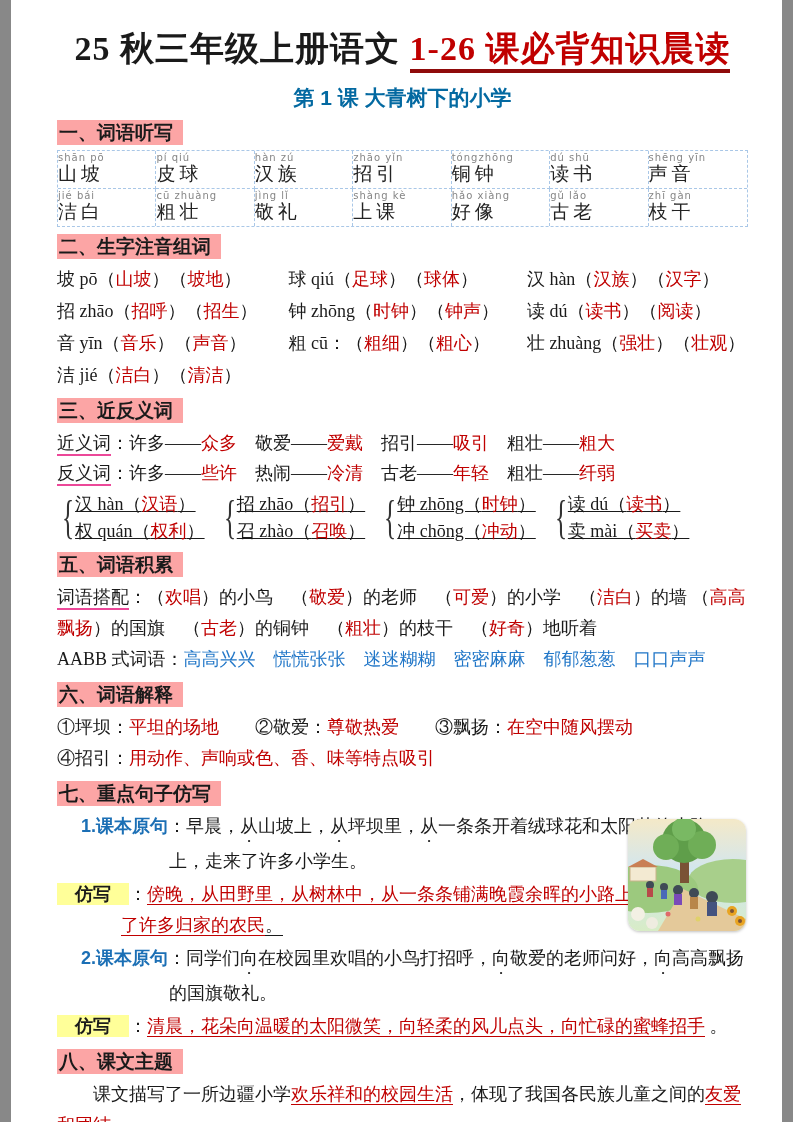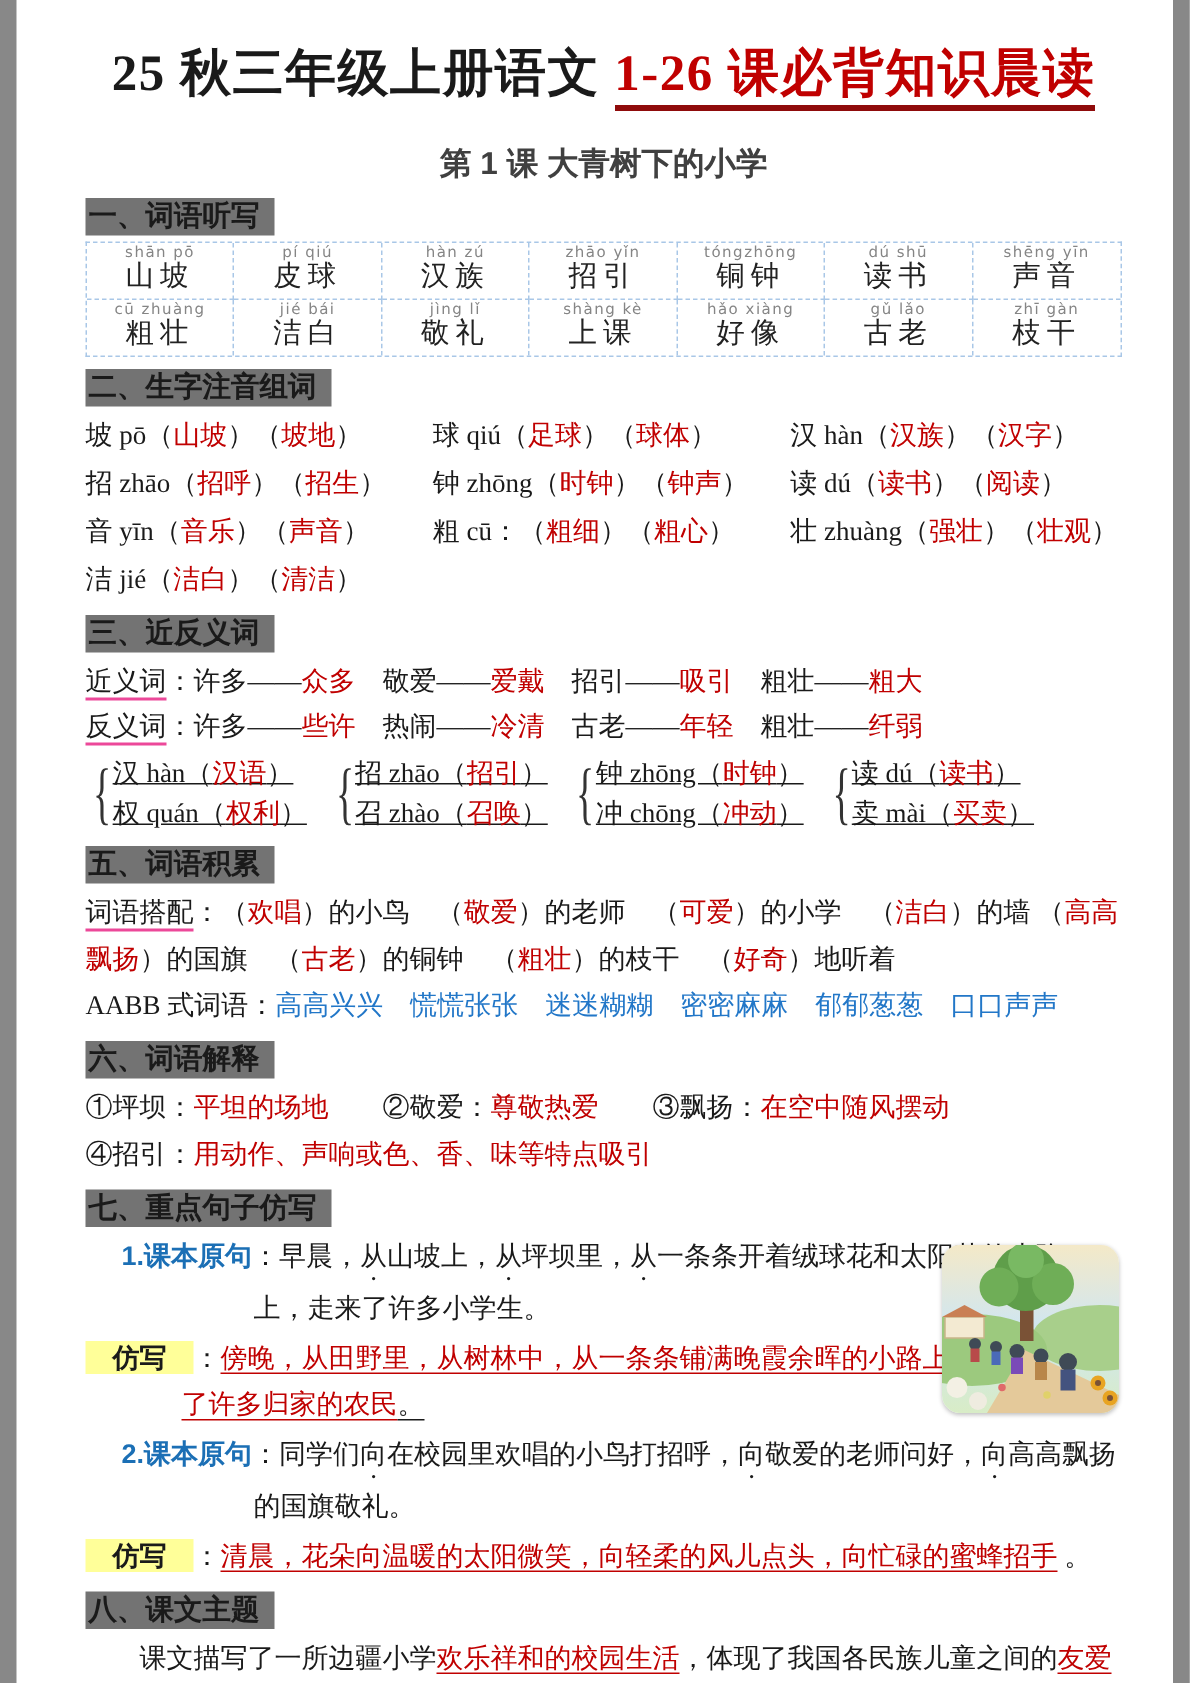--- a/index.html
+++ b/index.html
@@ -25,39 +25,39 @@
   }
   .title .t-red{
     color:#c00000;
     border-bottom:4px solid #8f0b0b;
     padding-bottom:2px;
   }
   .subtitle{
     text-align:center;
     font-size:21px;
     font-weight:700;
-    color:#404040;
-    margin:23px 0 8px 0;
+    color:#0369a1;
+    margin:12px 0 8px 0;
     font-family:"Liberation Sans","DejaVu Sans",sans-serif;
   }
   
   .sec-head{margin:7px 0 4px 0;font-size:19px;font-weight:800;
     font-family:"Liberation Sans","DejaVu Sans",sans-serif;}
-  .sec-head .hl{background:#737373;padding:2px 10px 2px 2px;}
+  .sec-head .hl{background:#fca5a5;padding:2px 10px 2px 2px;}
   
   .wtable{
     display:grid;
     grid-template-columns:repeat(7,1fr);
     border:1px dashed #a9c7e7;
     margin:4px 0 2px 0;
   }
   .wcell{
     border-right:1px dashed #a9c7e7;
     border-bottom:1px dashed #a9c7e7;
-    text-align:center;
+    text-align:left;
     padding:1px 0 3px 0;
   }
   .wcell:nth-child(7n){border-right:none;}
   .wcell:nth-child(n+8){border-bottom:none;}
   .py{font-size:10px;color:#858585;font-family:"DejaVu Sans",sans-serif;letter-spacing:1px;}
   .zi{font-size:19px;color:#222;letter-spacing:4px;line-height:1.15;}
   
   .rich{font-size:18px;line-height:1.72;white-space:pre-wrap;}
   .red{color:#c00000;}
   .blue{color:#2277c8;}
@@ -119,26 +119,26 @@
       </div>
     <div class="wcell">
         <div class="py">dú shū</div>
         <div class="zi">读书</div>
       </div>
     <div class="wcell">
         <div class="py">shēng yīn</div>
         <div class="zi">声音</div>
       </div>
     <div class="wcell">
+        <div class="py">jié bái</div>
+        <div class="zi">洁白</div>
+      </div>
+    <div class="wcell">
         <div class="py">cū zhuàng</div>
         <div class="zi">粗壮</div>
-      </div>
-    <div class="wcell">
-        <div class="py">jié bái</div>
-        <div class="zi">洁白</div>
       </div>
     <div class="wcell">
         <div class="py">jìng lǐ</div>
         <div class="zi">敬礼</div>
       </div>
     <div class="wcell">
         <div class="py">shàng kè</div>
         <div class="zi">上课</div>
       </div>
     <div class="wcell">

